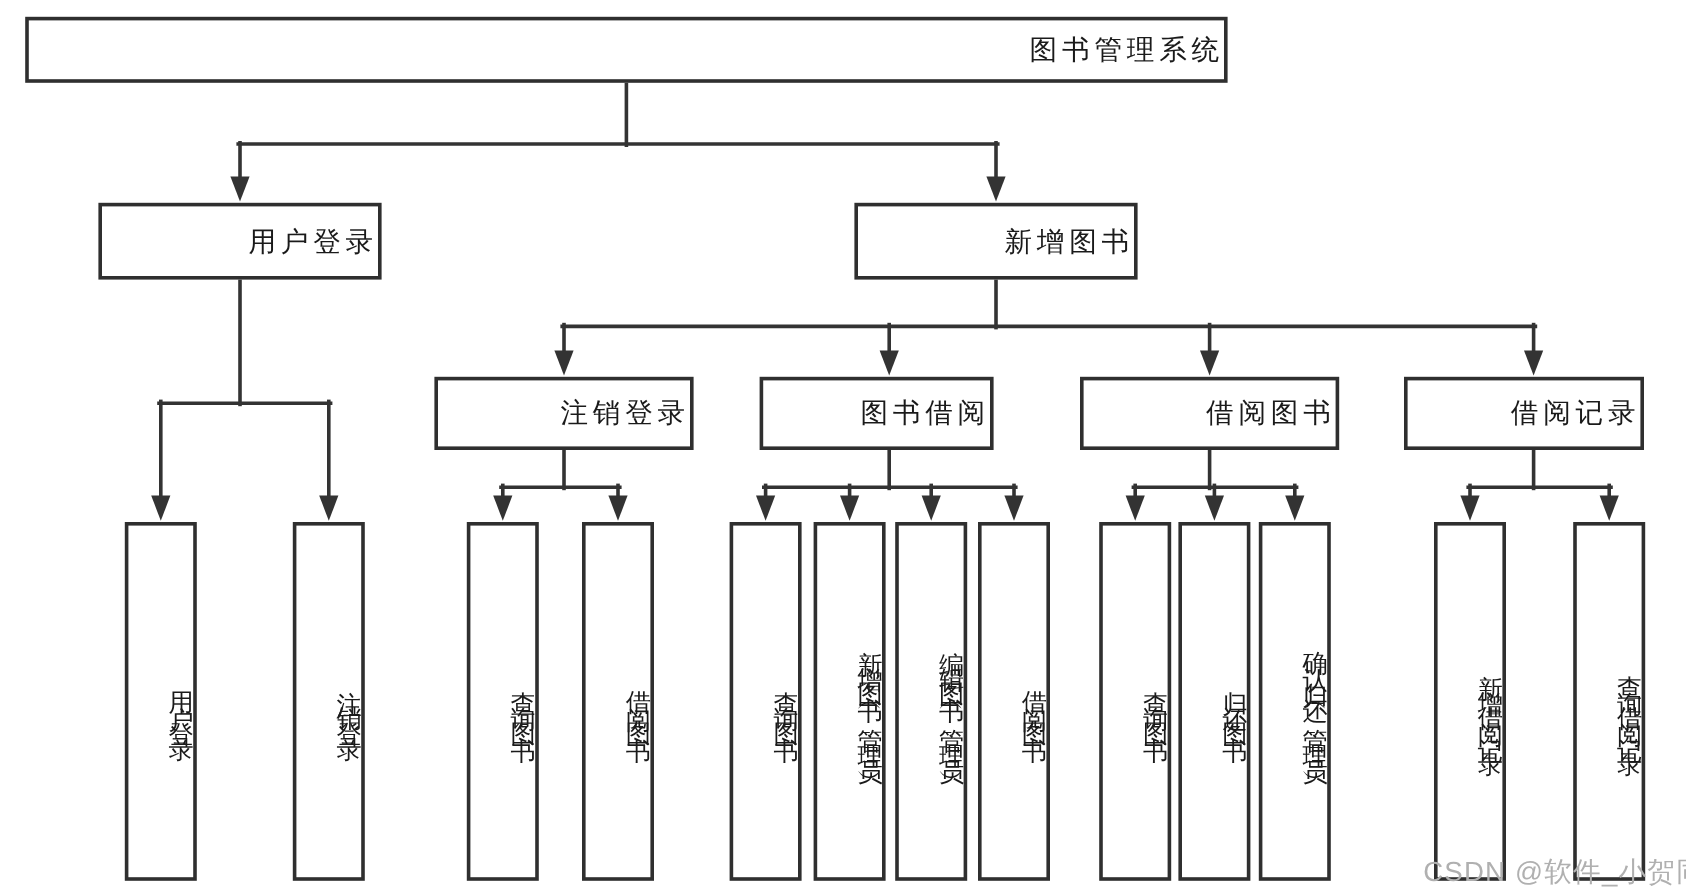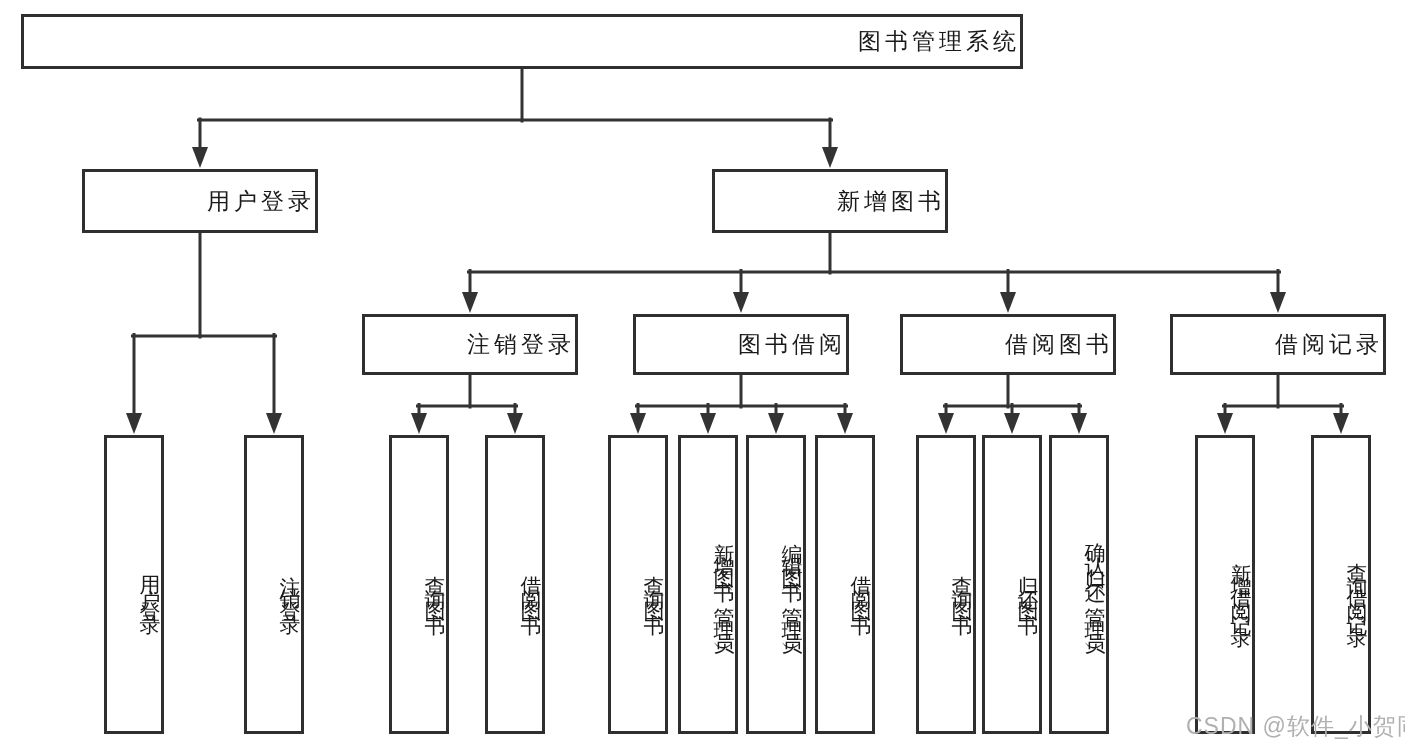--- a/index.html
+++ b/index.html
@@ -141,27 +141,27 @@
   <div class="node h" style="left:82px;top:169px;width:236px;height:64px">
     <span>用户登录</span>
   </div>
   <div class="node h" style="left:712px;top:169px;width:236px;height:64px">
     <span>新增图书</span>
   </div>
 
   <div class="node h" style="left:362px;top:314px;width:216px;height:61px">
     <span>注销登录</span>
   </div>
-  <div class="node h" style="left:633px;top:314px;width:216px;height:61px">
+  <div class="node h" style="left:633px;top:314px;width:195px;height:61px">
     <span>图书借阅</span>
   </div>
   <div class="node h" style="left:900px;top:314px;width:216px;height:61px">
     <span>借阅图书</span>
   </div>
-  <div class="node h" style="left:1170px;top:314px;width:216px;height:61px">
+  <div class="node h" style="left:1170px;top:314px;width:200px;height:61px">
     <span>借阅记录</span>
   </div>
 
   <div class="node v" style="left:104px;top:435px;width:60px;height:299px">
     <span>用户登录</span>
   </div>
   <div class="node v" style="left:244px;top:435px;width:60px;height:299px">
     <span>注销登录</span>
   </div>
 

